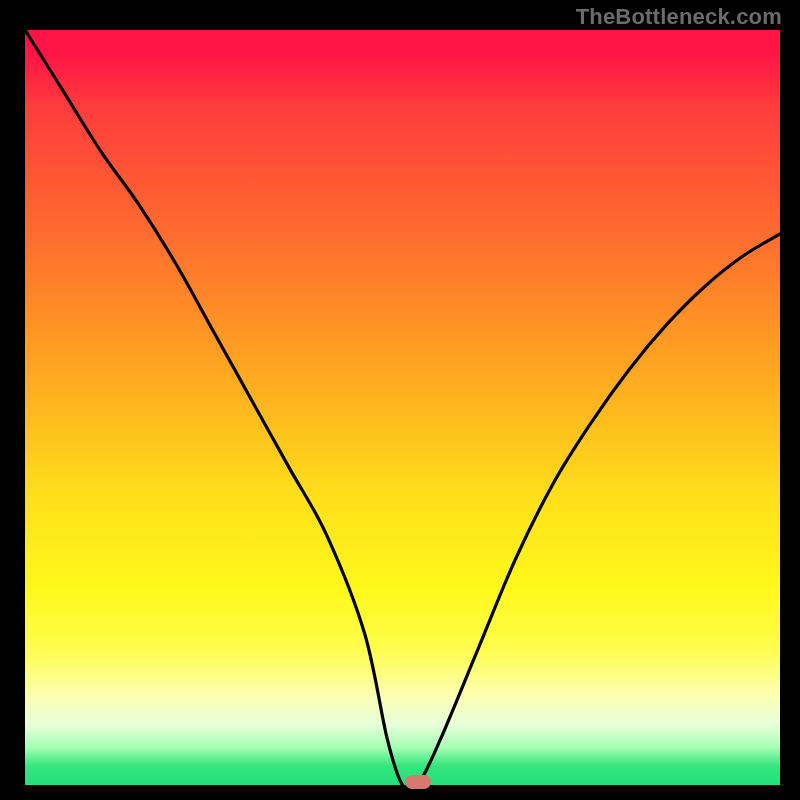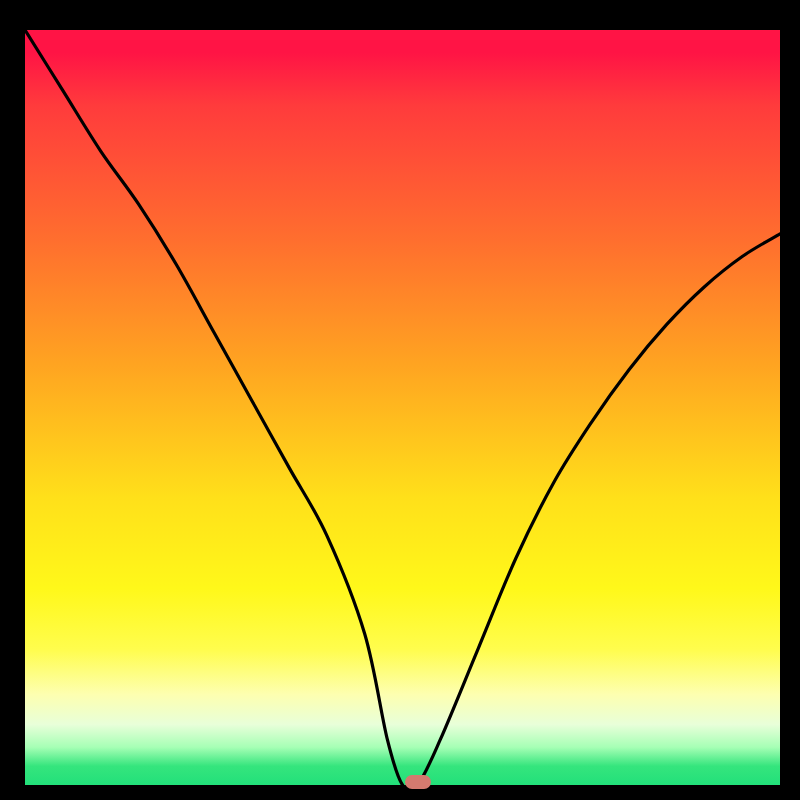--- a/index.html
+++ b/index.html
@@ -70,20 +70,21 @@
     height: 14px;
     border-radius: 7px;
     background: #d47a6f;
     z-index: 5;
   }
 </style>
 </head>
 <body>
 
 <div class="container">
+  <div class="watermark">TheBottleneck.com</div>
   <div class="plot-area">
     <div class="gradient-bg"></div>
     <svg class="curve" viewBox="0 0 755 755" preserveAspectRatio="none">
       <path id="curve-path" fill="none" stroke="#000000" stroke-width="3.2" stroke-linecap="round" stroke-linejoin="round" d="M 0.00 0.00 C 6.29 10.07, 25.17 40.27, 37.75 60.40 C 50.33 80.53, 62.92 101.93, 75.50 120.80 C 88.08 139.68, 100.67 154.77, 113.25 173.65 C 125.83 192.52, 138.42 212.66, 151.00 234.05 C 163.58 255.44, 176.17 279.35, 188.75 302.00 C 201.33 324.65, 213.92 347.30, 226.50 369.95 C 239.08 392.60, 251.67 415.25, 264.25 437.90 C 276.83 460.55, 289.42 478.17, 302.00 505.85 C 314.58 533.53, 329.68 570.02, 339.75 604.00 C 349.82 637.98, 356.11 684.53, 362.40 709.70 C 368.69 734.87, 372.47 747.45, 377.50 755.00 C 382.53 762.55, 386.31 762.55, 392.60 755.00 C 398.89 747.45, 405.18 732.35, 415.25 709.70 C 425.32 687.05, 440.42 649.30, 453.00 619.10 C 465.58 588.90, 478.17 556.18, 490.75 528.50 C 503.33 500.82, 515.92 475.65, 528.50 453.00 C 541.08 430.35, 553.67 411.48, 566.25 392.60 C 578.83 373.73, 591.42 356.11, 604.00 339.75 C 616.58 323.39, 629.17 308.29, 641.75 294.45 C 654.33 280.61, 666.92 268.02, 679.50 256.70 C 692.08 245.38, 704.67 235.31, 717.25 226.50 C 729.83 217.69, 748.71 207.63, 755.00 203.85"></path>
     </svg>
     <div class="marker" id="marker" style="left: 379.6px; top: 745px; background: rgb(212, 122, 111);"></div>
   </div>
 </div>
 
 </body></html>

